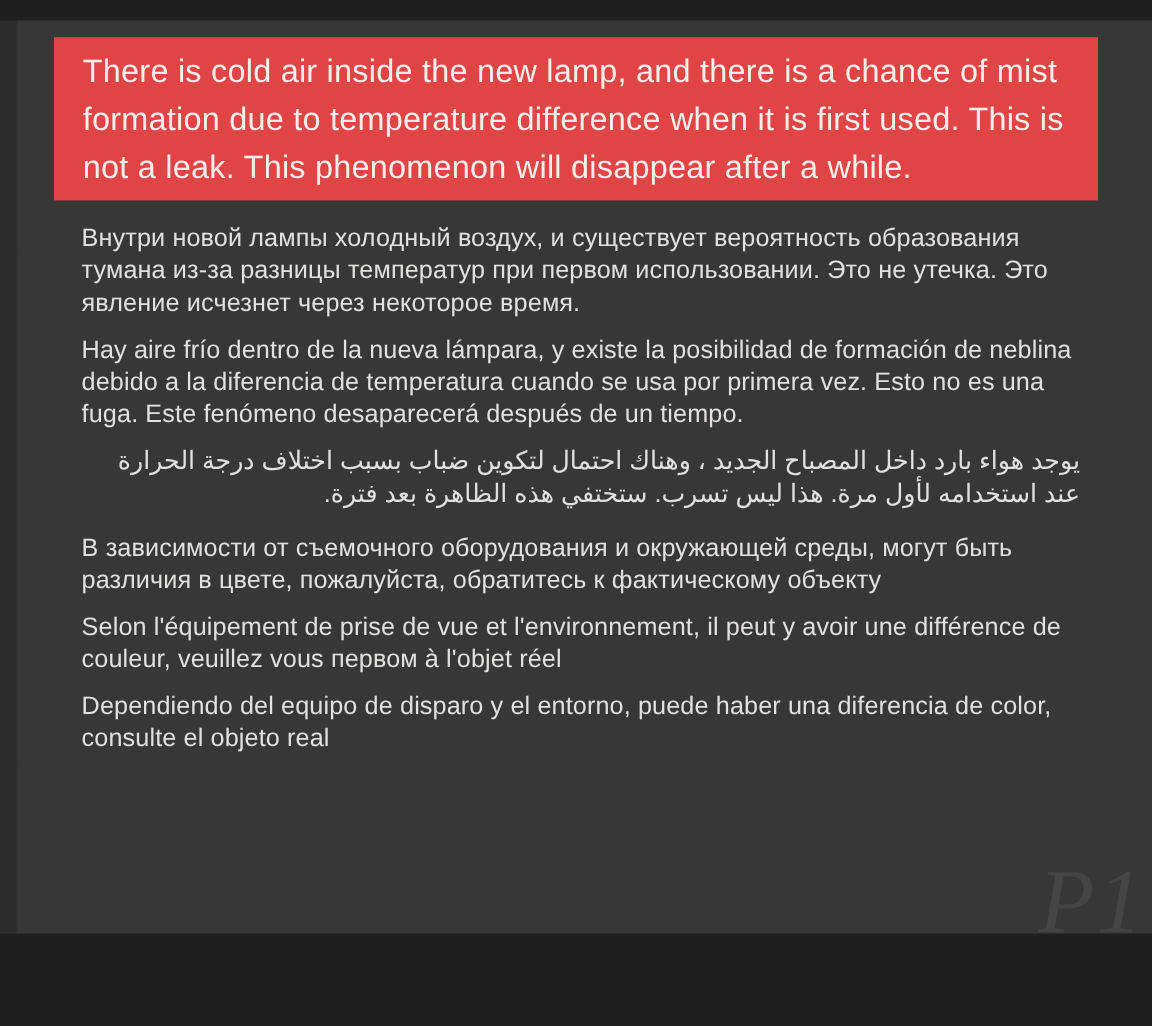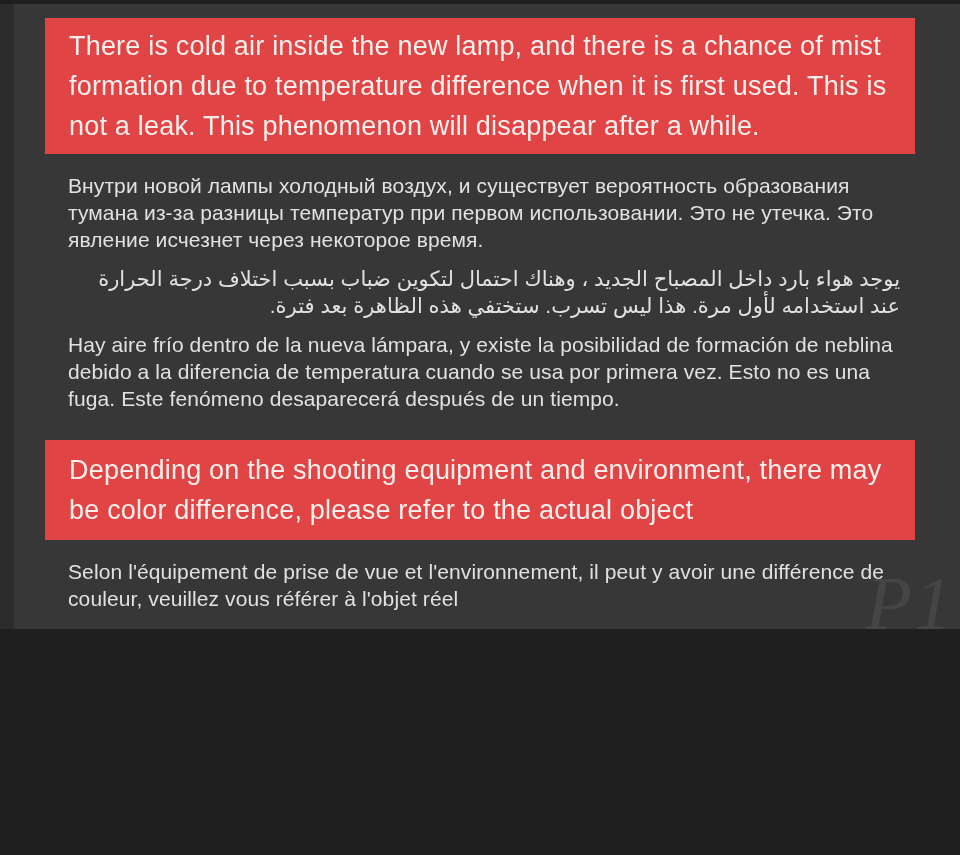--- a/index.html
+++ b/index.html
@@ -3,22 +3,22 @@
 <meta charset="utf-8">
 <style>
   html, body {
     margin: 0;
     padding: 0;
     background: #1f1f1f;
   }
   .page {
     position: relative;
     width: 960px;
-    height: 625px;
-    margin: 4px auto;
+    height: 761px;
+    margin: 17px auto;
     overflow: hidden;
     background: linear-gradient(90deg, #2c2c2c 0px, #2c2c2c 13px, #373737 15px, #373737 100%);
     font-family: "Liberation Sans", "DejaVu Sans", sans-serif;
     color: #e2e1e0;
   }
   .banner {
     margin: 0 45px;
     background: #e04444;
     color: #f8efec;
     font-size: 27px;
@@ -63,27 +63,27 @@
 </style>
 </head>
 <body>
 
 <div class="page">
 
   <div class="banner first">There is cold air inside the new lamp, and there is a chance of mist formation due to temperature difference when it is first used. This is not a leak. This phenomenon will disappear after a while.</div>
 
   <div class="section-body">
     <p class="para" dir="ltr">Внутри новой лампы холодный воздух, и существует вероятность образования тумана из-за разницы температур при первом использовании. Это не утечка. Это явление исчезнет через некоторое время.</p>
+    <p class="para" dir="ltr">Hay aire frío dentro de la nueva lámpara, y existe la posibilidad de formación de neblina debido a la diferencia de temperatura cuando se usa por primera vez. Esto no es una fuga. Este fenómeno desaparecerá después de un tiempo.</p>
     <p class="para" dir="rtl">يوجد هواء بارد داخل المصباح الجديد ، وهناك احتمال لتكوين ضباب بسبب اختلاف درجة الحرارة عند استخدامه لأول مرة. هذا ليس تسرب. ستختفي هذه الظاهرة بعد فترة.</p>
-    <p class="para" dir="ltr">Hay aire frío dentro de la nueva lámpara, y existe la posibilidad de formación de neblina debido a la diferencia de temperatura cuando se usa por primera vez. Esto no es una fuga. Este fenómeno desaparecerá después de un tiempo.</p>
   </div>
 
-  <div class="banner second">Depending on the shooting equipment and environment, there may be color difference, please refer to the actual object</div>
 
   <div class="section-body">
-    <p class="para" dir="ltr">Selon l'équipement de prise de vue et l'environnement, il peut y avoir une différence de couleur, veuillez vous référer à l'objet réel</p>
+    <p class="para" dir="ltr">В зависимости от съемочного оборудования и окружающей среды, могут быть различия в цвете, пожалуйста, обратитесь к фактическому объекту</p>
+    <p class="para" dir="ltr">Selon l'équipement de prise de vue et l'environnement, il peut y avoir une différence de couleur, veuillez vous первом à l'objet réel</p>
     <p class="para" dir="ltr">Dependiendo del equipo de disparo y el entorno, puede haber una diferencia de color, consulte el objeto real</p>
 
   </div>
 
   <div class="watermark">P1</div>
 
 </div>
 
 </body></html>

